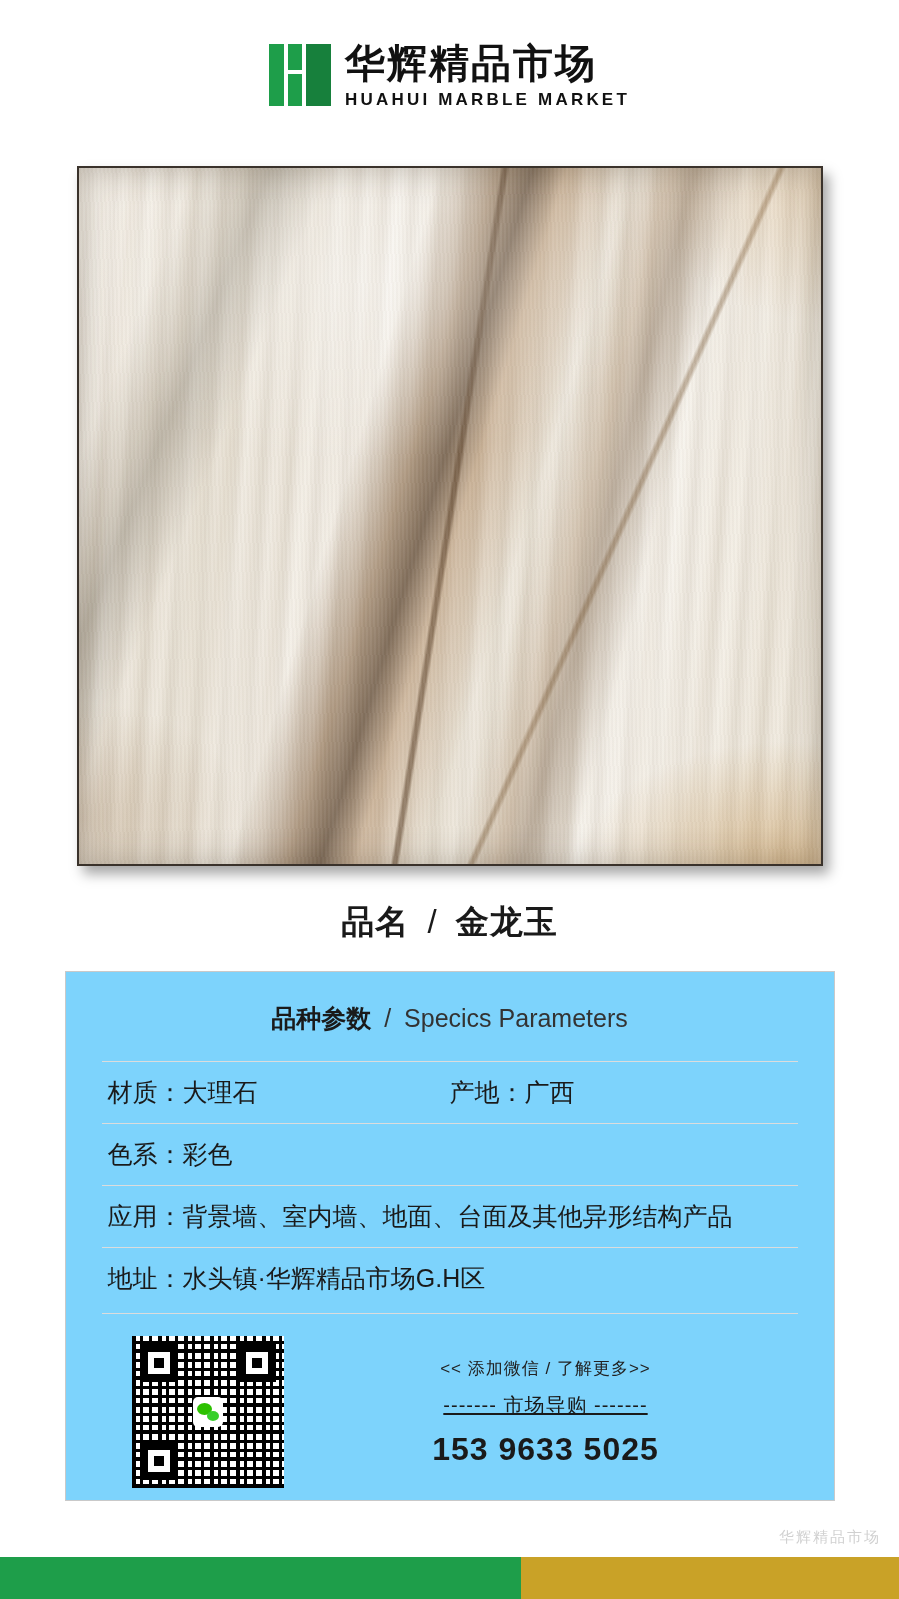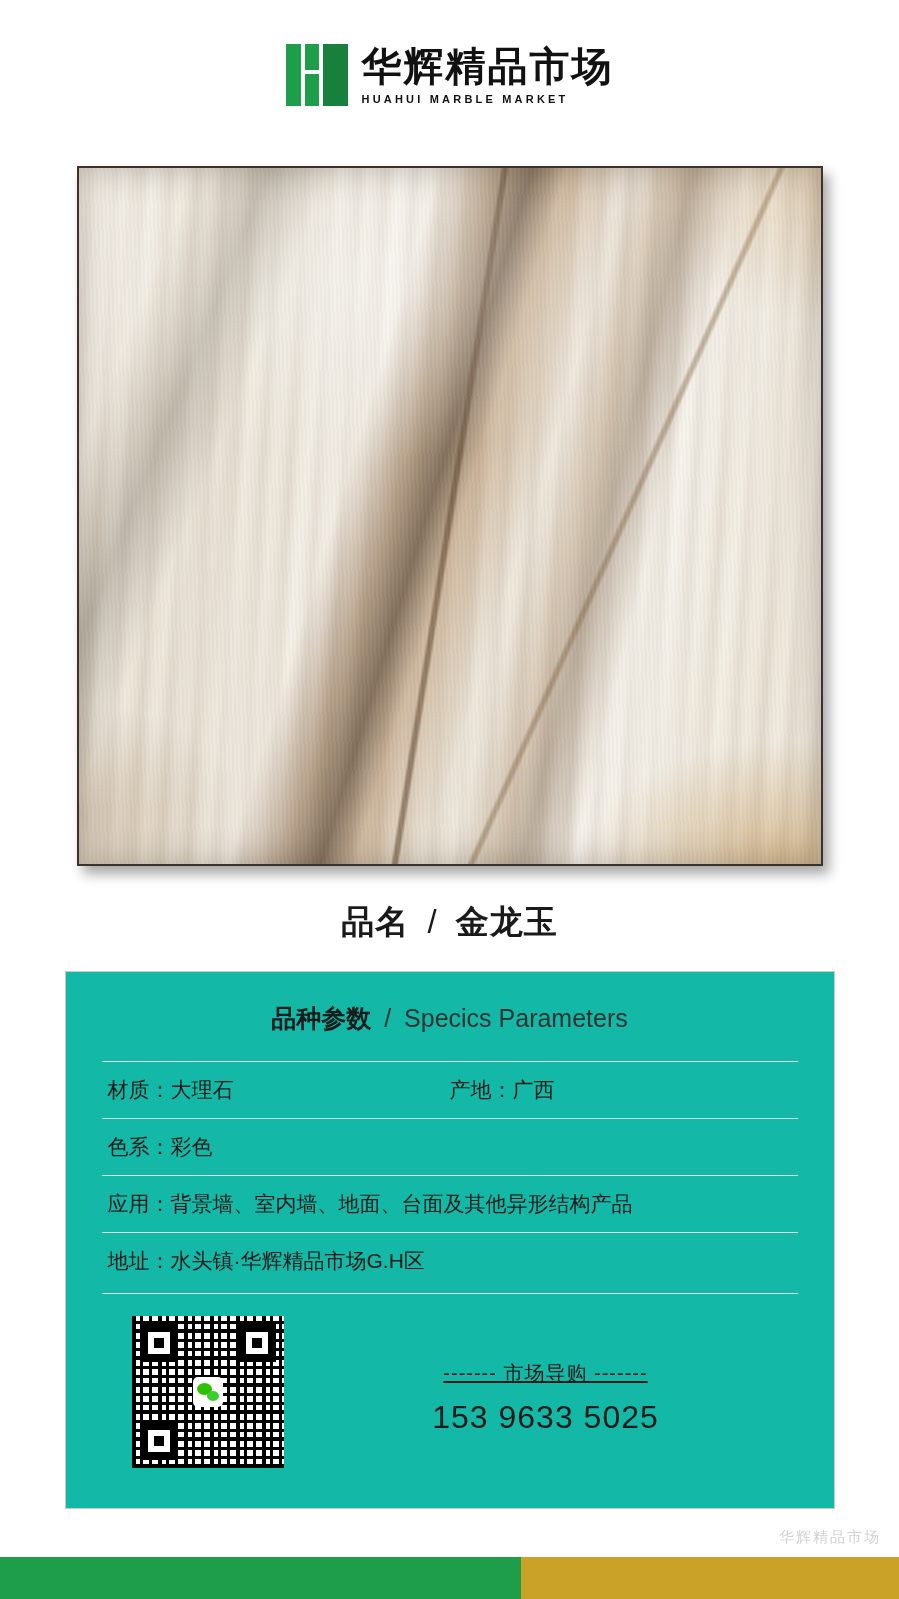--- a/index.html
+++ b/index.html
@@ -46,21 +46,21 @@
     line-height: 1;
   }
   .logo-cn {
     font-size: 40px;
     font-weight: bold;
     letter-spacing: 2px;
     color: #111;
   }
   .logo-en {
     margin-top: 8px;
-    font-size: 11px;
+    font-size: 17px;
     font-weight: bold;
     letter-spacing: 3.2px;
     color: #111;
   }
 
   
   .slab-wrap {
     position: relative;
     width: 746px;
     height: 700px;
@@ -180,37 +180,37 @@
   .product-name .pn-label { font-weight: bold; text-align: right; }
   .product-name .pn-sep { margin: 0 8px; font-weight: normal; }
   .product-name .pn-value { font-weight: bold; text-align: right; }
 
   
   .card {
     width: 770px;
     margin: 26px auto 0;
     border: 1px solid #c9c9c9;
     box-sizing: border-box;
-    padding: 30px 36px 40px;
-    background: #14b8a6;
+    padding: 30px 36px 12px;
+    background: #7dd3fc;
   }
   .card-title {
     text-align: center;
     font-size: 25px;
     margin-bottom: 26px;
   }
   .card-title .ct-cn { font-weight: bold; }
   .card-title .ct-sep { margin: 0 6px; font-weight: normal; color: #333; }
   .card-title .ct-en { font-weight: normal; color: #333; }
 
   .spec-row {
     display: flex;
     border-top: 1px solid #dcdcdc;
     padding: 14px 6px;
-    font-size: 21px;
+    font-size: 25px;
     align-items: center;
   }
   .spec-row:first-of-type { border-top: 1px solid #dcdcdc; }
   .spec-cell { flex: 1 1 50%; white-space: nowrap; }
   .spec-cell.full { flex: 1 1 100%; }
   .spec-row .label { }
   .spec-row .value { }
 
   
   .contact {
@@ -288,21 +288,21 @@
     letter-spacing: 1px;
   }
   .contact-line2 {
     font-size: 20px;
     margin-top: 12px;
     letter-spacing: 1px;
     text-decoration: underline;
   }
   .contact-phone {
     font-size: 32px;
-    font-weight: normal;
+    font-weight: bold;
     margin-top: 12px;
     letter-spacing: 1px;
   }
 
   
   .footer {
     position: absolute;
     left: 0; right: 0; bottom: 0;
     height: 42px;
     display: flex;
@@ -397,20 +397,21 @@
       <div class="qr-eye tr"></div>
       <div class="qr-eye bl"></div>
       <div class="qr-logo">
         <div class="wechat-glyph">
           <span class="bub1"></span>
           <span class="bub2"></span>
         </div>
       </div>
     </div>
     <div class="contact-text">
+      <div class="contact-line1">&lt;&lt; 添加微信 / 了解更多&gt;&gt;</div>
       <div class="contact-line2">------- 市场导购 -------</div>
       <div class="contact-phone">153 9633 5025</div>
     </div>
   </div>
 
 </div>
 
 <div class="footer-wm">华辉精品市场</div>
 
 <div class="footer">

